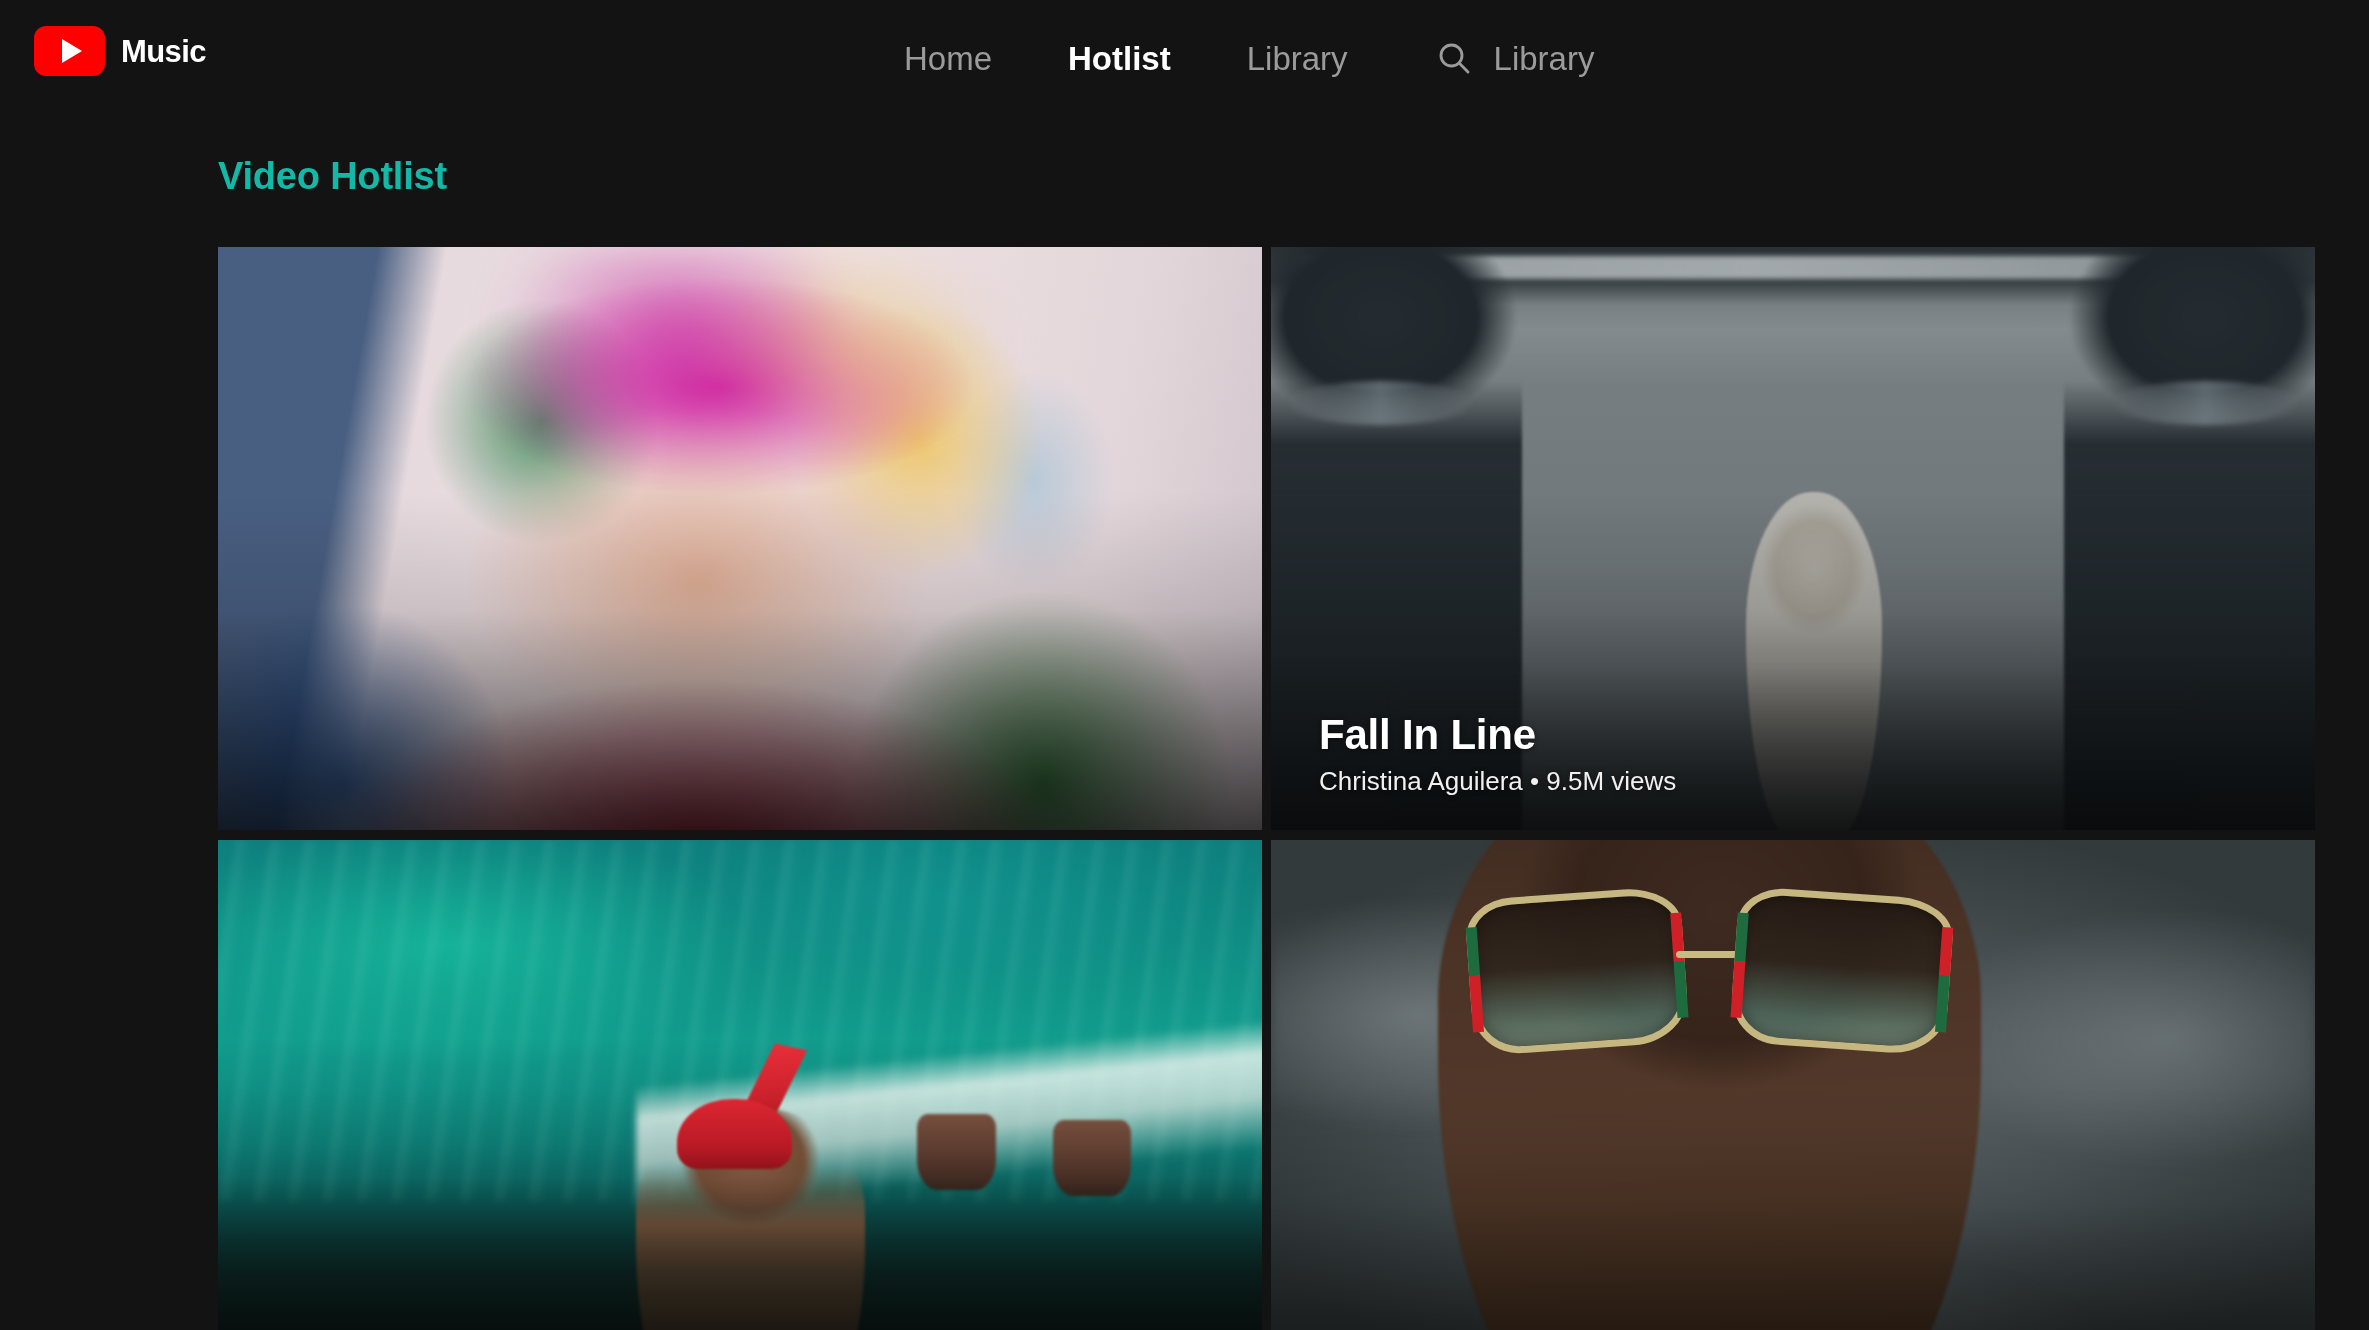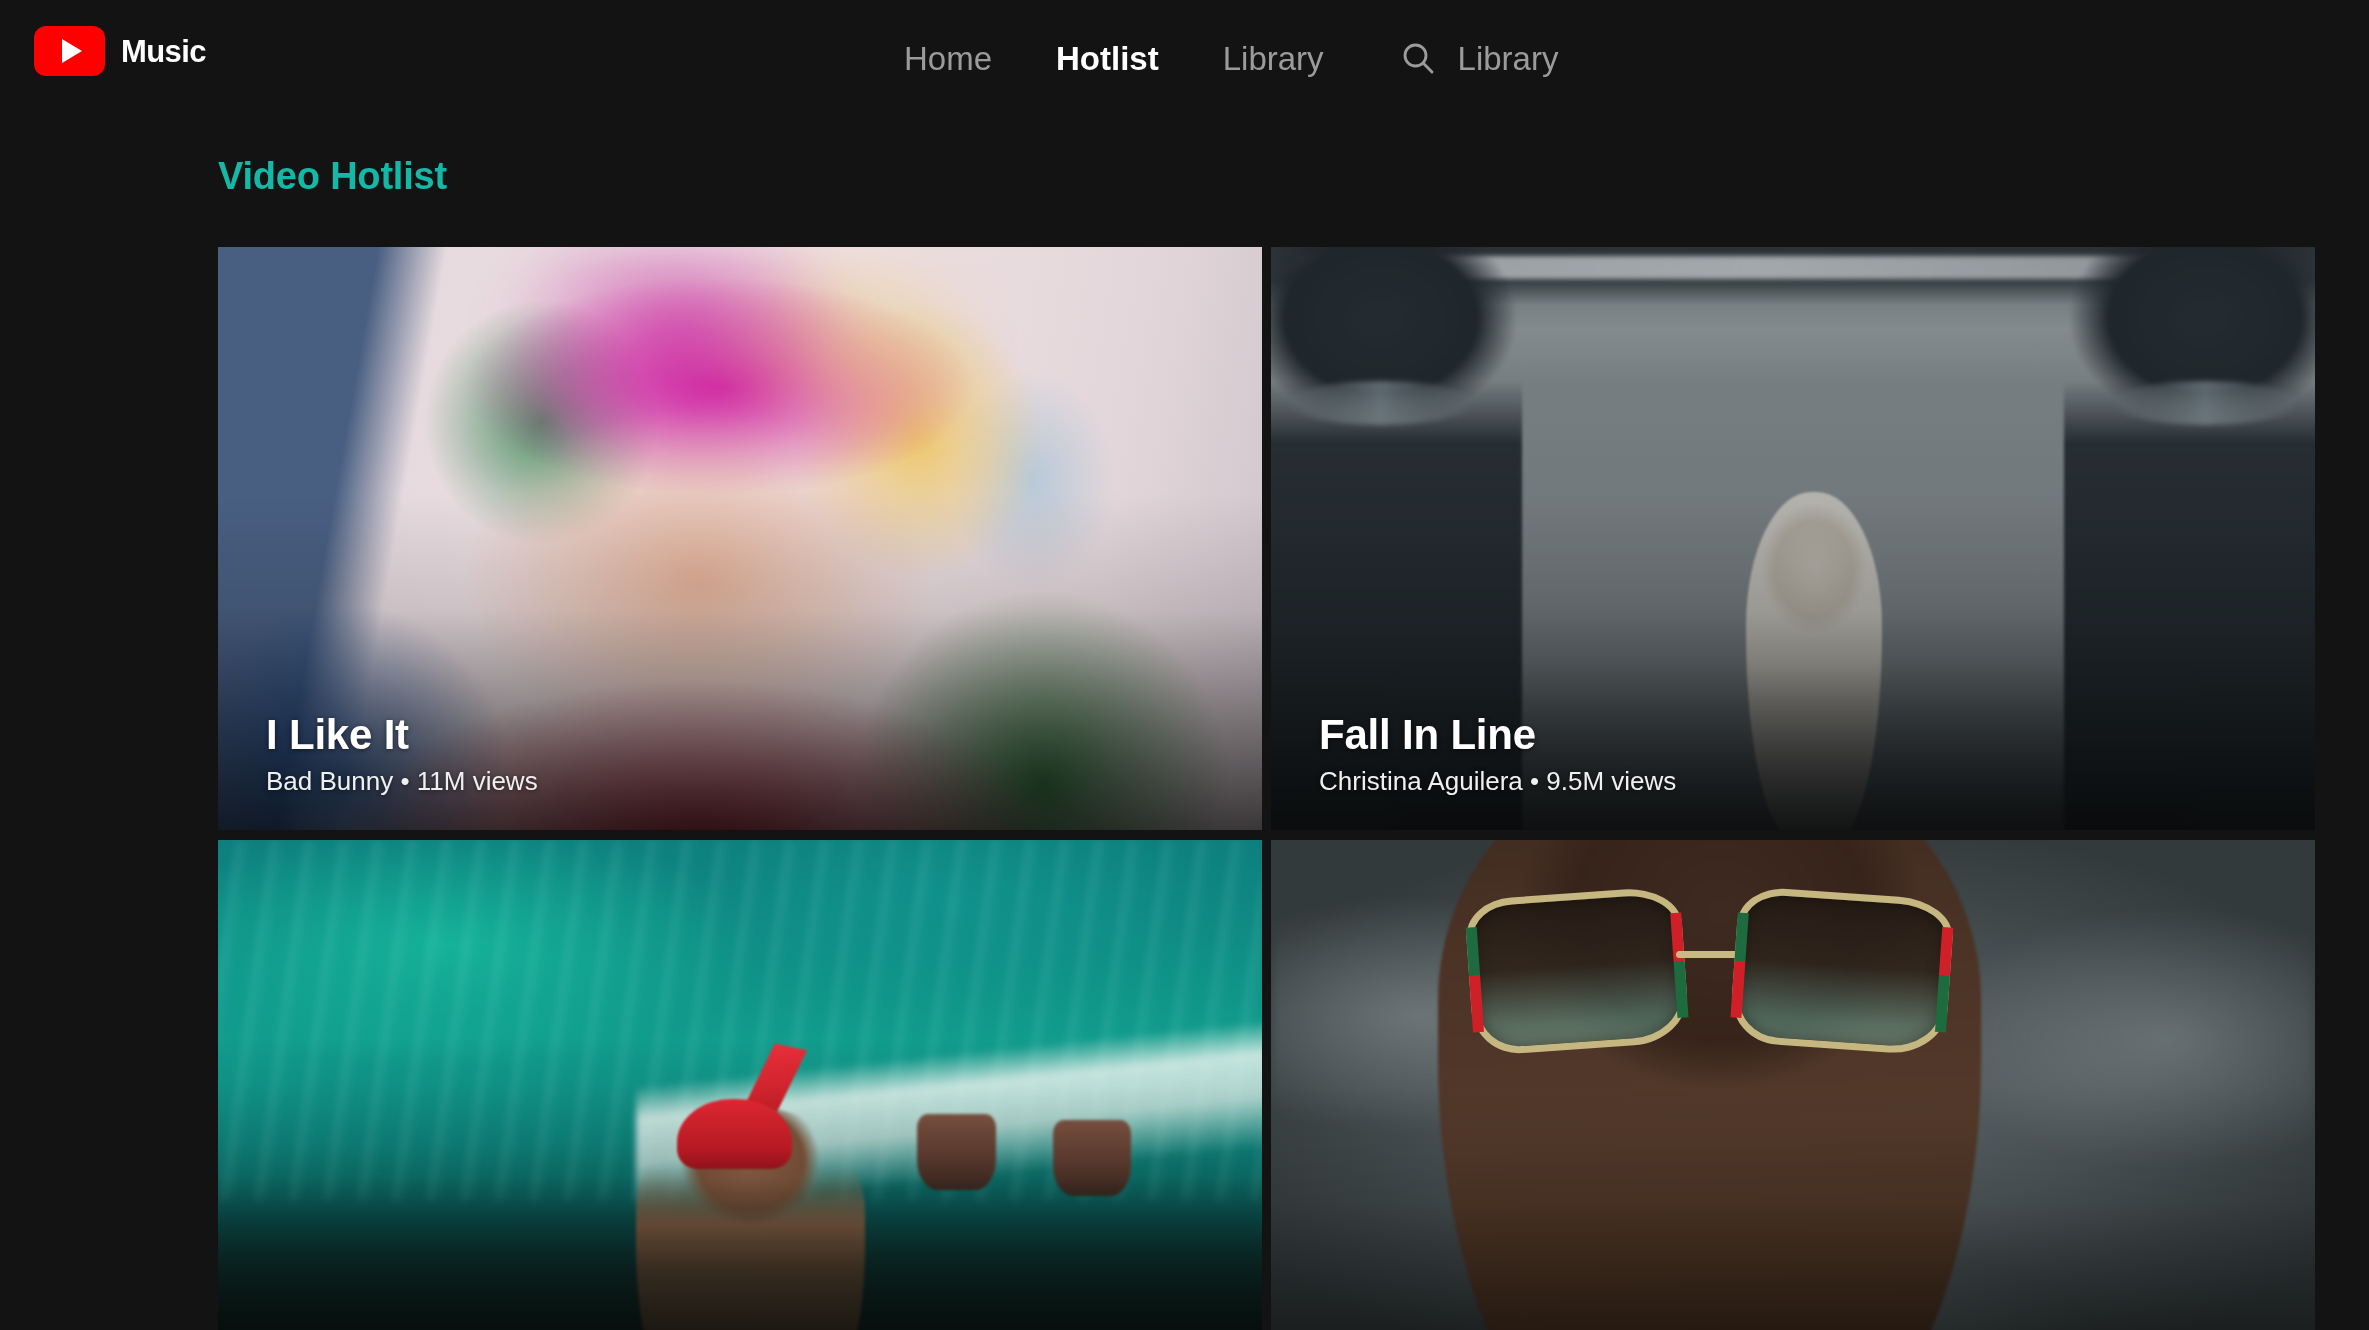--- a/index.html
+++ b/index.html
@@ -69,21 +69,21 @@
     line-height: 1;
   }
 
   .nav {
     position: absolute;
     left: 872px;
     top: 0;
     height: 116px;
     display: flex;
     align-items: center;
-    gap: 0px;
+    gap: 12px;
     justify-content: space-between;
   }
 
   .nav-item {
     font-size: 33px;
     color: #9b9b9b;
     padding: 0 32px;
     cursor: pointer;
     white-space: nowrap;
     line-height: 1;
@@ -439,24 +439,20 @@
 
   <div class="page-title">Video Hotlist</div>
 
   <div class="grid">
 
     <div class="card">
       <div class="art art-ilikeit">
         <div class="blur-layer"></div>
       </div>
       <div class="scrim"></div>
-      <div class="meta">
-        <div class="c-title">I Like It</div>
-        <div class="c-sub">Bad Bunny • 11M views</div>
-      </div>
     </div>
 
     <div class="card">
       <div class="art art-fallinline">
         <div class="ceiling"></div>
         <div class="singer"></div>
         <div class="figL"></div>
         <div class="figR"></div>
         <div class="arms"></div>
         <div class="tint"></div>

